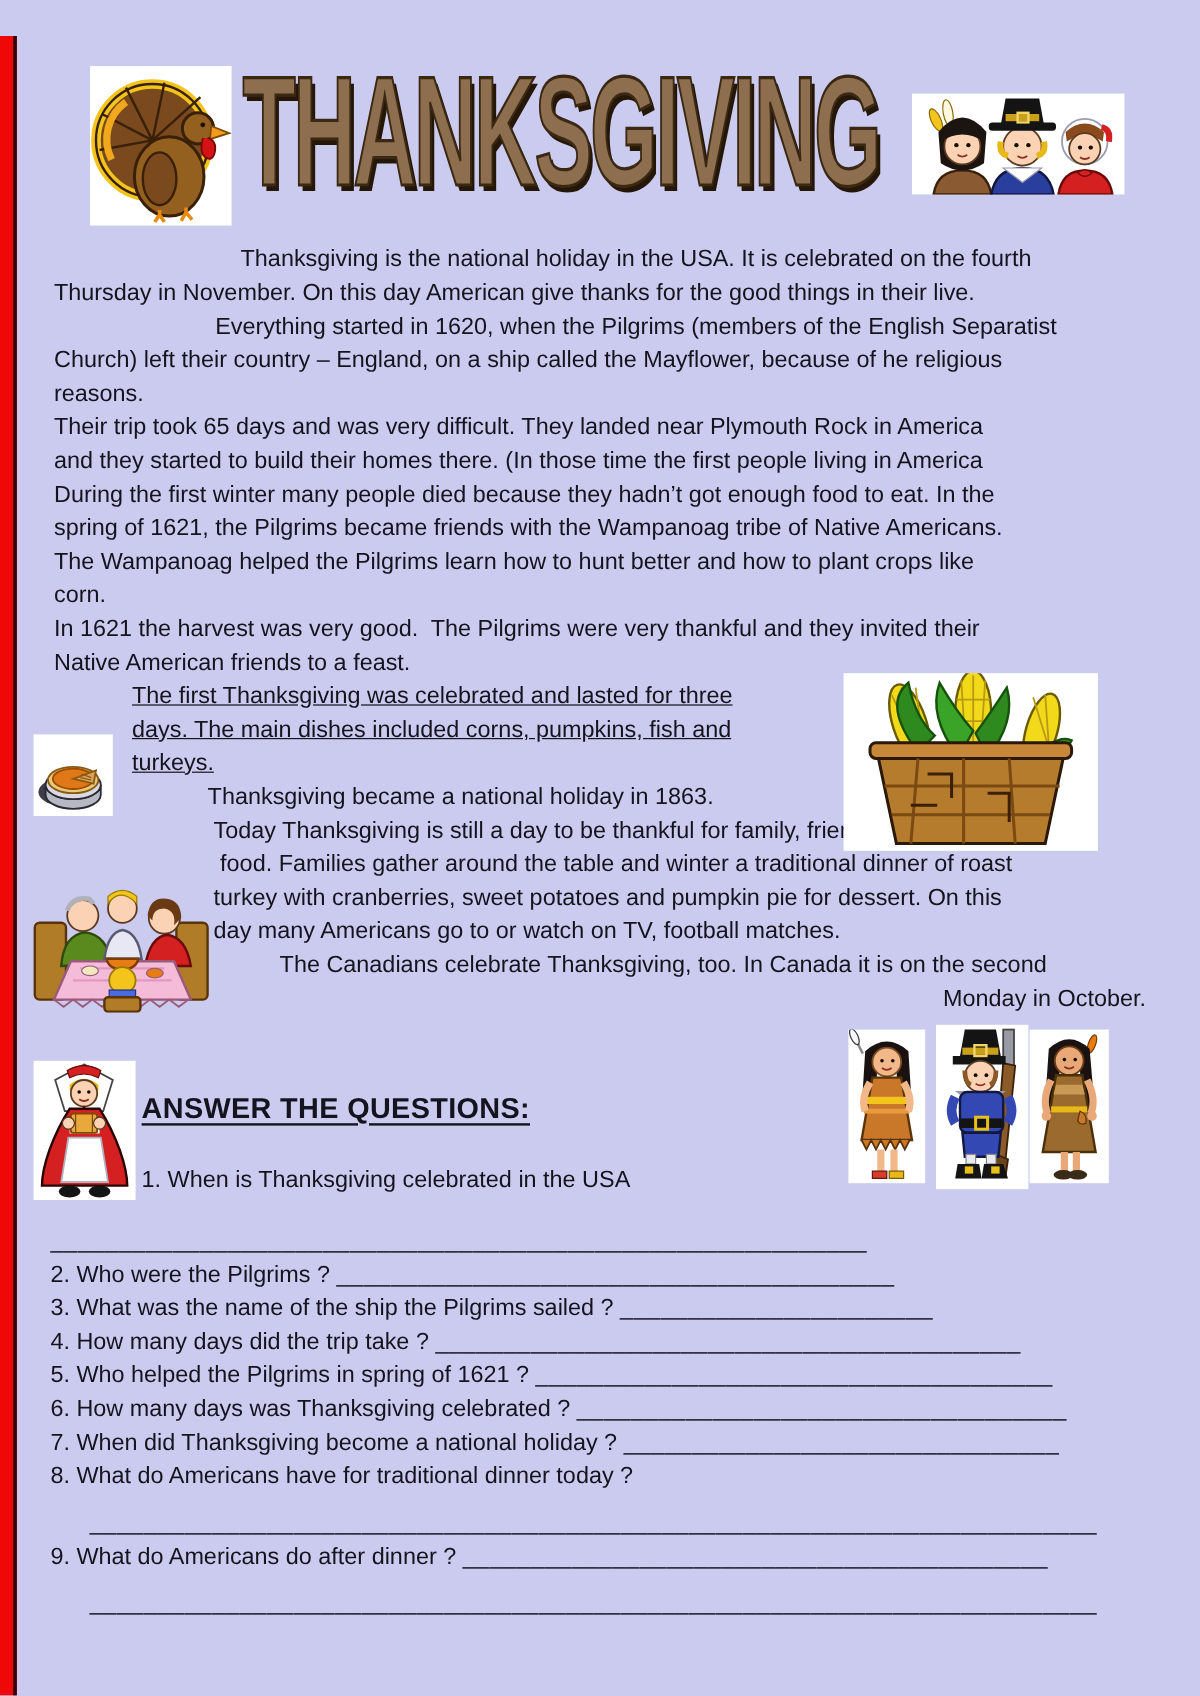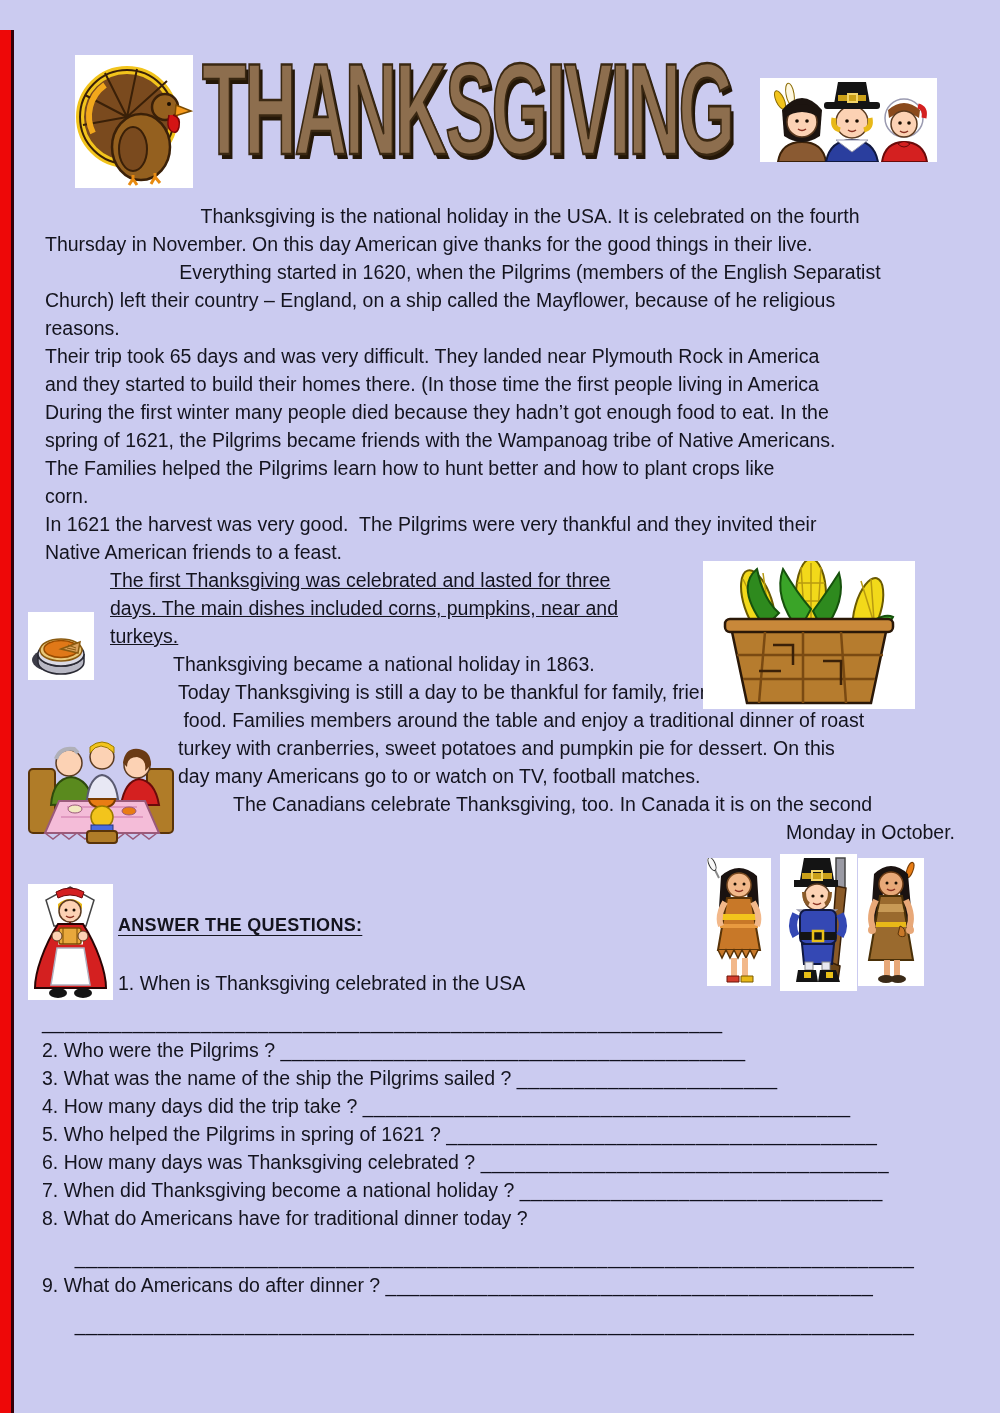--- a/index.html
+++ b/index.html
@@ -46,26 +46,26 @@
   .line { height:28px; line-height:28px; white-space:pre; }
   .indent { padding-left:60px;text-align:center; }
   .p6 .line { margin-left:65px;text-decoration:underline; }
   .p7 .line { margin-left:128px; }
   .p8 .line { margin-left:133px; }
   .p9 .l1 { margin-left:188px; }
   .p9 .l2 { margin-left:75px;text-align:right; }
 
   .questions { position:absolute; left:42px; top:912px; width:905px; font-size:19.5px; }
   .q-heading {
-    margin-left:76px; font-weight:bold; font-size:18px;
+    margin-left:76px; font-weight:bold; font-size:24px;
     text-decoration:underline; text-underline-offset:4px; letter-spacing:0.3px;
     line-height:26px; white-space:pre;
   }
   .q1 { margin-left:76px; margin-top:32px; line-height:26px; white-space:pre; }
-  .q-items { margin-top:12px; }
+  .q-items { margin-top:24px; }
   .q-line { height:28px; line-height:28px; white-space:pre; }
   .q-gap { margin-top:11px;text-align:center; }
   .blank { letter-spacing:0.5px; color:#10101e; }
 </style>
 </head>
 <body>
 
 <div class="stripe"></div>
 
 <div class="imgbox box-turkey">
@@ -130,38 +130,38 @@
     <div class="line">Church) left their country – England, on a ship called the Mayflower, because of he religious</div>
     <div class="line">reasons.</div>
   </div>
   <div>
     <div class="line">Their trip took 65 days and was very difficult. They landed near Plymouth Rock in America</div>
     <div class="line">and they started to build their homes there. (In those time the first people living in America</div>
   </div>
   <div>
     <div class="line">During the first winter many people died because they hadn’t got enough food to eat. In the</div>
     <div class="line">spring of 1621, the Pilgrims became friends with the Wampanoag tribe of Native Americans.</div>
-    <div class="line">The Families helped the Pilgrims learn how to hunt better and how to plant crops like</div>
+    <div class="line">The Wampanoag helped the Pilgrims learn how to hunt better and how to plant crops like</div>
     <div class="line">corn.</div>
   </div>
   <div>
     <div class="line">In 1621 the harvest was very good.  The Pilgrims were very thankful and they invited their</div>
     <div class="line">Native American friends to a feast.</div>
   </div>
   <div class="p6">
     <div class="line">The first Thanksgiving was celebrated and lasted for three</div>
-    <div class="line">days. The main dishes included corns, pumpkins, near and</div>
+    <div class="line">days. The main dishes included corns, pumpkins, fish and</div>
     <div class="line">turkeys.</div>
   </div>
   <div class="p7">
     <div class="line">Thanksgiving became a national holiday in 1863.</div>
   </div>
   <div class="p8">
     <div class="line">Today Thanksgiving is still a day to be thankful for family, friends and good</div>
-    <div class="line"> food. Families members around the table and enjoy a traditional dinner of roast</div>
+    <div class="line"> food. Families gather around the table and winter a traditional dinner of roast</div>
     <div class="line">turkey with cranberries, sweet potatoes and pumpkin pie for dessert. On this</div>
     <div class="line">day many Americans go to or watch on TV, football matches.</div>
   </div>
   <div class="p9">
     <div class="line l1">The Canadians celebrate Thanksgiving, too. In Canada it is on the second</div>
     <div class="line l2">Monday in October.</div>
   </div>
 </div>
 
 <div class="imgbox box-pie">

